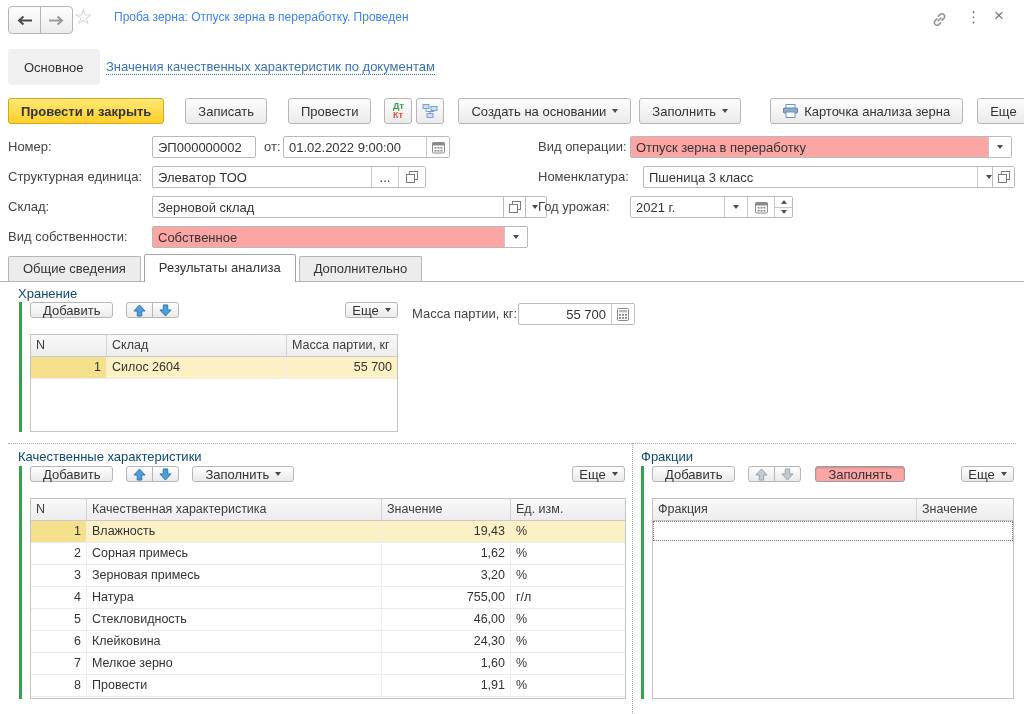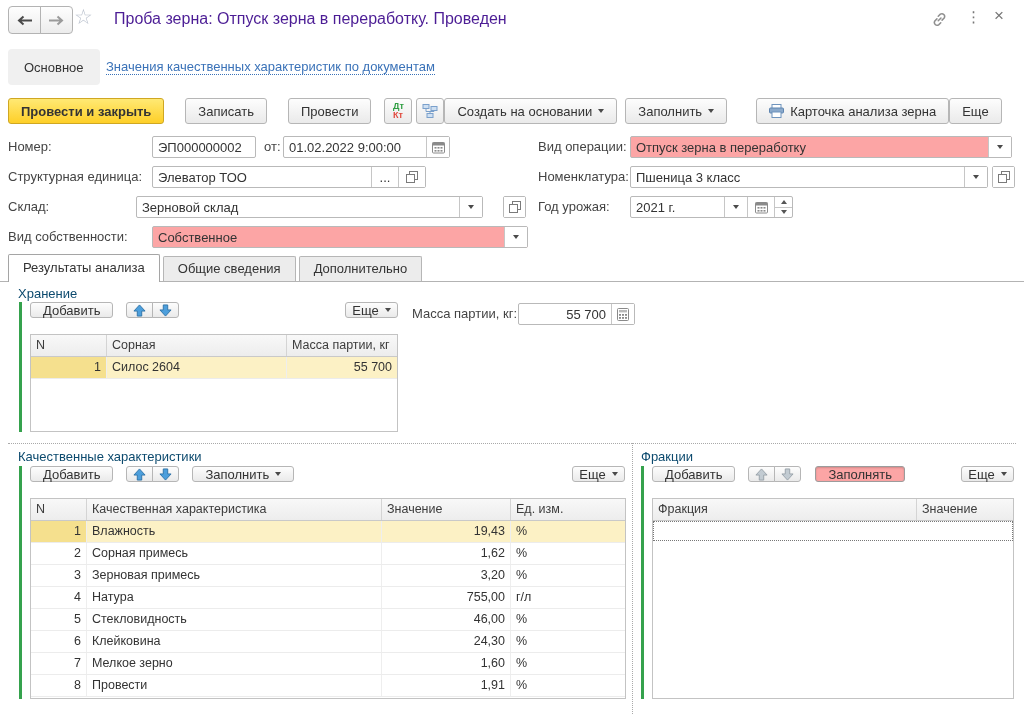--- a/index.html
+++ b/index.html
@@ -17,30 +17,30 @@
   .btn.pressed{background:#fca5a5;border-color:#9c9c9c;box-shadow:inset 0 1px 2px rgba(0,0,0,.18)}
   .btn.h25{height:16px}
   .caret{width:0;height:0;border-left:3.5px solid transparent;border-right:3.5px solid transparent;
     border-top:4px solid #4a4a4a;margin-left:6px;display:inline-block}
   .pairL{border-radius:3px 0 0 3px}
   .pairR{border-radius:0 3px 3px 0;margin-left:-1px}
 
   
   .toolbar{position:absolute;left:8px;top:98px;display:flex;align-items:center}
   .ml4{margin-left:4px}.ml8{margin-left:8px}.ml9{margin-left:21px}
-  .ml13{margin-left:13px}.ml14{}.ml56{margin-left:29px}
+  .ml13{margin-left:13px}.ml14{margin-left:14px}.ml56{margin-left:29px}
 
   
   .navgroup{position:absolute;left:8px;top:6px;display:flex;height:28px}
   .navbtn{width:33px;display:flex;align-items:center;justify-content:center;
     border:1px solid #b3b3b3;background:linear-gradient(#fefefe,#ececec);cursor:pointer;box-sizing:border-box}
   .navbtn.first{border-radius:4px 0 0 4px}
   .navbtn.last{border-radius:0 4px 4px 0;margin-left:-1px}
   .star{position:absolute;left:74px;top:5px;font-size:21px;color:#bcc3cf;cursor:pointer}
-  .title{position:absolute;left:114px;top:10px;font-size:16px;color:#4c1d95;white-space:nowrap}
+  .title{position:absolute;left:114px;top:10px;font-size:12px;color:#3b82f6;white-space:nowrap}
   .wicon{position:absolute;color:#777;cursor:pointer;line-height:16px}
 
   
   .mainpill{position:absolute;left:8px;top:49px;height:36px;padding:0 16px;display:flex;
     align-items:center;background:#f0f0f0;border-radius:4px;color:#333;cursor:pointer}
   .navlink{position:absolute;left:106px;top:59px;color:#3a72b8;cursor:pointer;
     border-bottom:1px dotted #3a72b8;white-space:nowrap}
 
   
   .flabel{position:absolute;line-height:22px;color:#444;white-space:nowrap}
@@ -210,21 +210,21 @@
       </div>
     <div class="seg" style="width:26px">
       <svg width="12" height="12" viewBox="0 0 12 12">
         <rect x="3.5" y="0.5" width="8" height="8" fill="#fff" stroke="#7a7a7a"></rect>
         <rect x="0.5" y="3.5" width="8" height="8" fill="#fff" stroke="#7a7a7a"></rect>
       </svg>
     </div>
   </div>
 
   <div class="flabel" style="left:8px;top:196px">Склад:</div>
-  <div class="ctl" style="left:136px;top:196px;width:347px">
+  <div class="ctl" style="left:152px;top:196px;width:395px">
     <div class="val">Зерновой склад</div>
     <div class="seg">
         <span class="caret" style="margin:0"></span>
       </div>
   </div>
   <div class="ctl" style="left:503px;top:196px;width:23px">
     <div class="seg" style="border-left:none;width:100%">
       <svg width="12" height="12" viewBox="0 0 12 12">
         <rect x="3.5" y="0.5" width="8" height="8" fill="#fff" stroke="#7a7a7a"></rect>
         <rect x="0.5" y="3.5" width="8" height="8" fill="#fff" stroke="#7a7a7a"></rect>
@@ -242,21 +242,21 @@
 
   <div class="flabel" style="left:538px;top:136px">Вид операции:</div>
   <div class="ctl hl" style="left:630px;top:136px;width:382px">
     <div class="val">Отпуск зерна в переработку</div>
     <div class="seg">
         <span class="caret" style="margin:0"></span>
       </div>
   </div>
 
   <div class="flabel" style="left:538px;top:166px">Номенклатура:</div>
-  <div class="ctl" style="left:630px;top:166px;width:358px">
+  <div class="ctl" style="left:643px;top:166px;width:358px">
     <div class="val">Пшеница 3 класс</div>
     <div class="seg">
         <span class="caret" style="margin:0"></span>
       </div>
   </div>
   <div class="ctl" style="left:992px;top:166px;width:23px">
     <div class="seg" style="border-left:none;width:100%">
       <svg width="12" height="12" viewBox="0 0 12 12">
         <rect x="3.5" y="0.5" width="8" height="8" fill="#fff" stroke="#7a7a7a"></rect>
         <rect x="0.5" y="3.5" width="8" height="8" fill="#fff" stroke="#7a7a7a"></rect>
@@ -286,22 +286,22 @@
       <div>
           <span class="tri-up"></span>
         </div>
       <div>
           <span class="tri-dn"></span>
         </div>
     </div>
   </div>
 
   <div class="tabbar">
+    <div class="tab">Общие сведения</div>
     <div class="tab active">Результаты анализа</div>
-    <div class="tab">Общие сведения</div>
     <div class="tab">Дополнительно</div>
   </div>
 
   <div class="sect" style="left:18px;top:286px">Хранение</div>
   <div class="gbar" style="left:19px;top:302px;height:130px"></div>
 
   <div class="abs" style="left:30px;top:302px;display:flex;align-items:center">
     <div class="btn h25">
         <span>Добавить</span>
       </div>
@@ -334,21 +334,21 @@
         <rect x="2" y="9" width="2" height="1.8" fill="#8a8a8a"></rect>
           <rect x="5" y="9" width="2" height="1.8" fill="#8a8a8a"></rect>
           <rect x="8" y="9" width="2" height="1.8" fill="#8a8a8a"></rect>
       </svg>
     </div>
   </div>
 
   <div class="tbl" id="tbl-storage" style="left:30px;top:334px;width:368px;height:98px">
       <div class="thead">
         <div class="cell c0">N</div>
-        <div class="cell c1">Сорная</div>
+        <div class="cell c1">Склад</div>
         <div class="cell c2">Масса партии, кг</div>
       </div>
       <div class="tbody">
         <div class="trow sel">
           <div class="cell c0">1</div>
           <div class="cell c1">Силос 2604</div>
           <div class="cell c2">55 700</div>
         </div>
       </div>
     </div>

